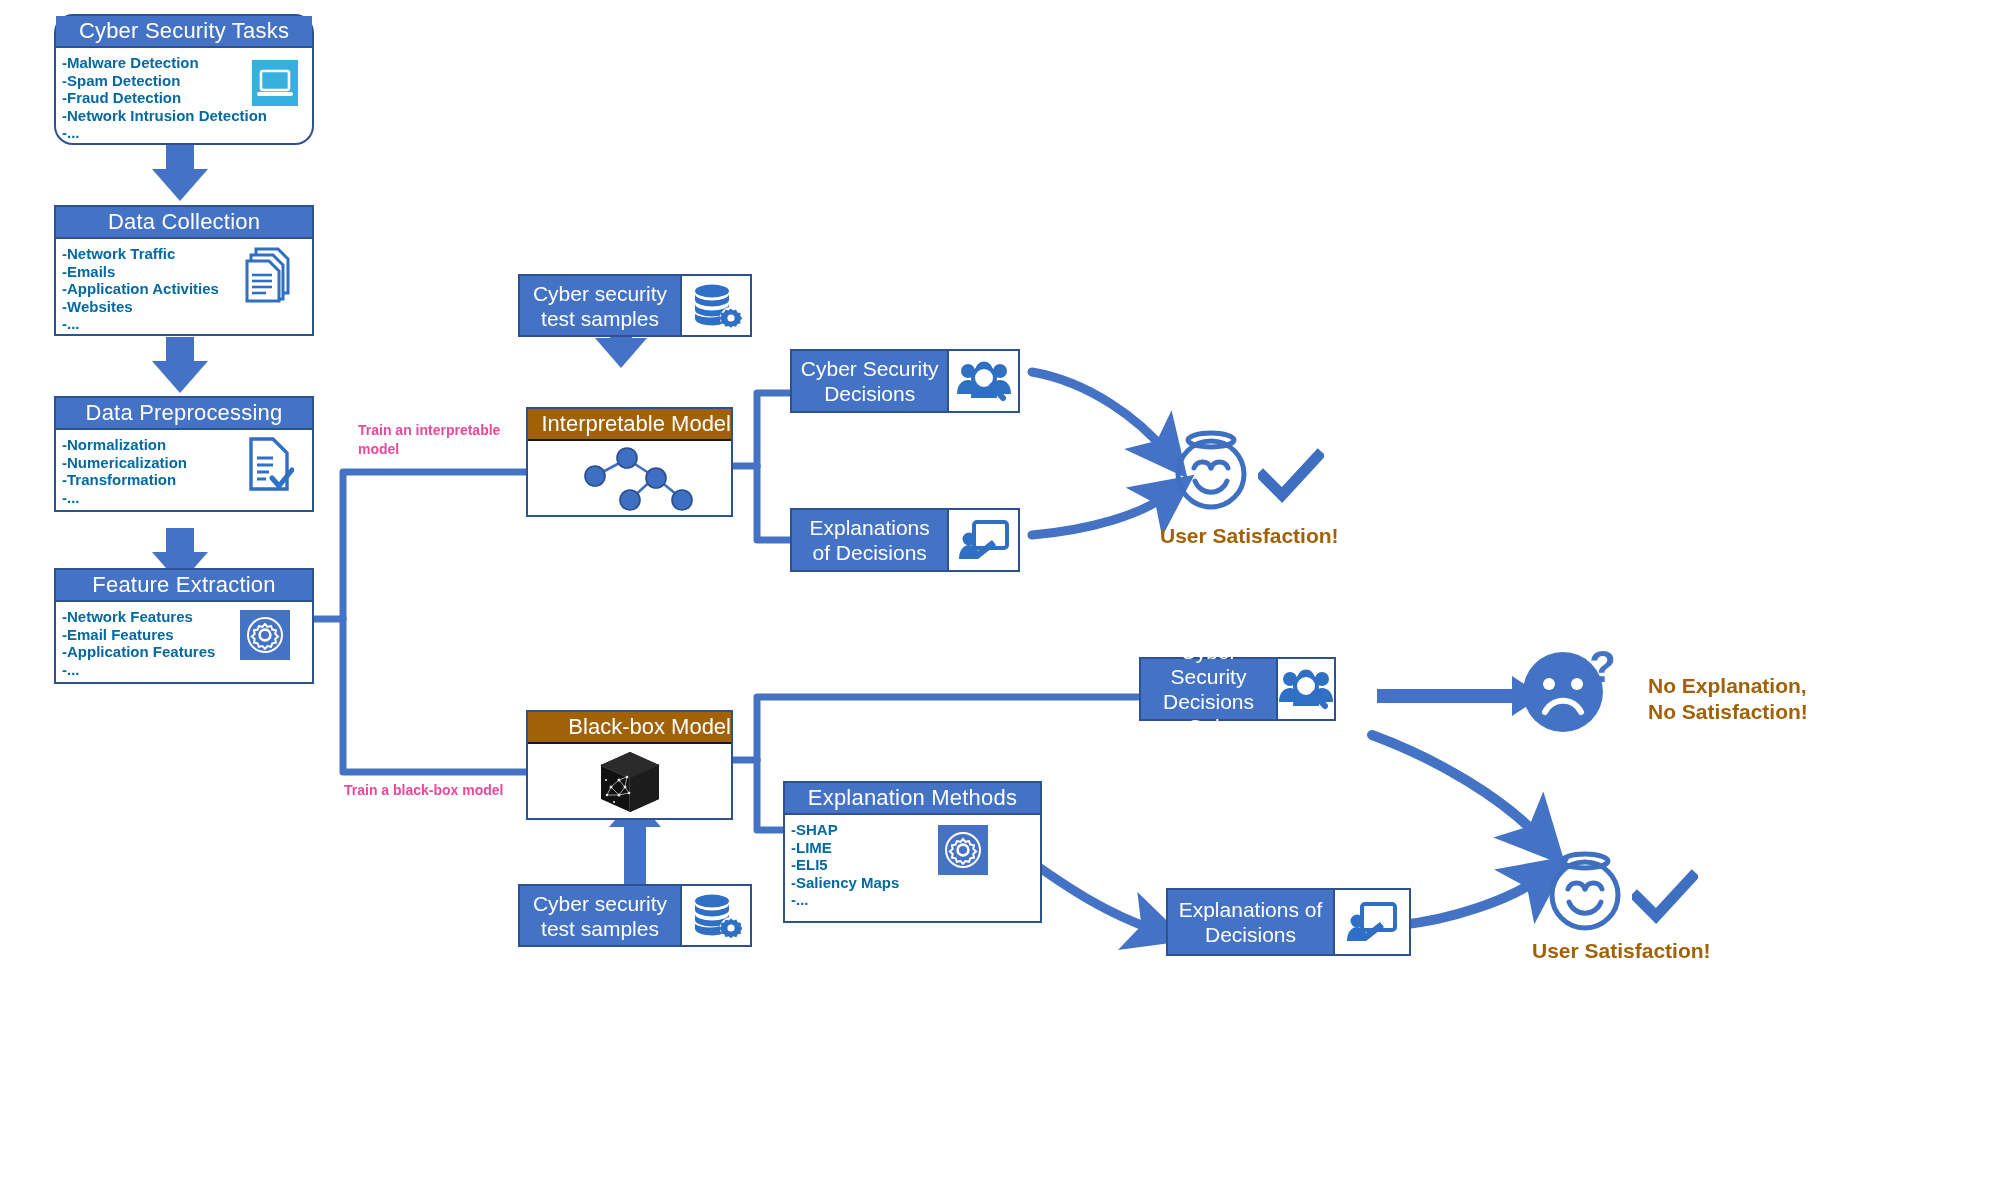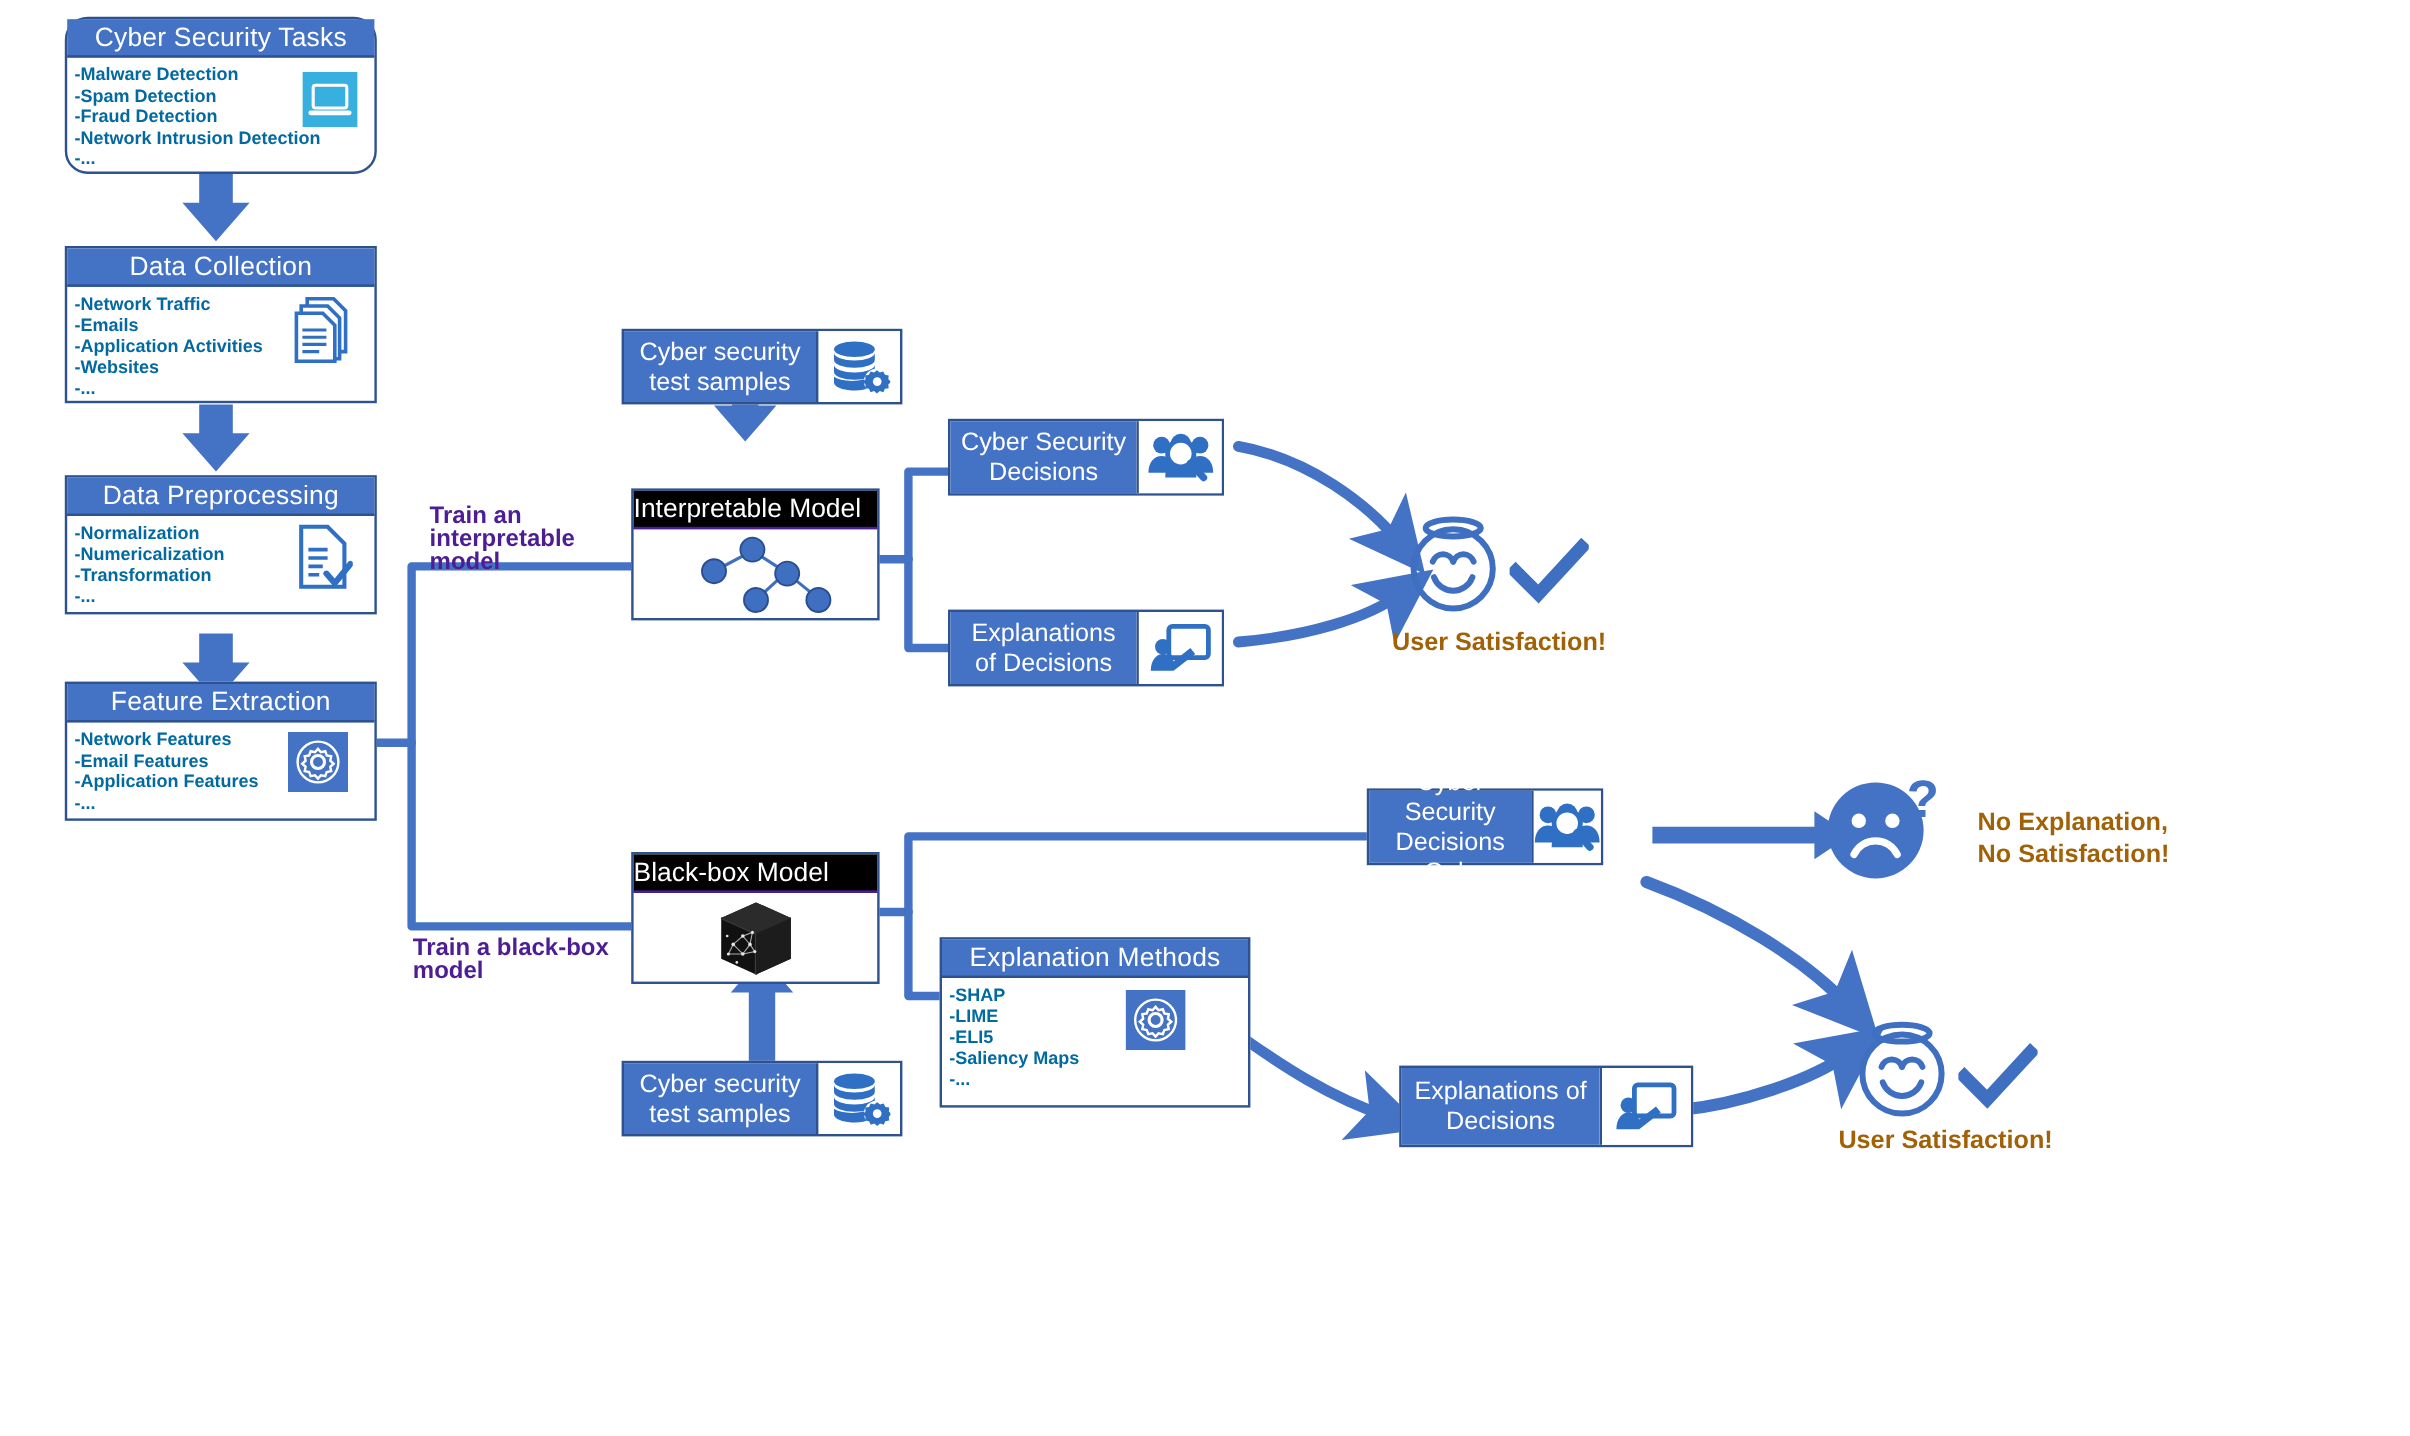--- a/index.html
+++ b/index.html
@@ -20,26 +20,26 @@
 
   
   .split{position:absolute;border:2px solid #2E528F;box-sizing:border-box;display:flex;background:#ffffff;}
   .split .lbl{background:#4472C4;color:#fff;display:flex;align-items:center;justify-content:center;
               text-align:center;font-size:21px;line-height:25px;box-sizing:border-box;padding:2px 6px;}
   .split .icoBox{background:#ffffff;display:flex;align-items:center;justify-content:center;
               border-left:2px solid #2E528F;box-sizing:border-box;}
 
   
   .mbox{position:absolute;border:2px solid #2E528F;background:#fff;box-sizing:border-box;}
-  .mbox .hdr{background:#000000;color:#fff;text-align:left;font-size:22px;line-height:30px;
-             height:30px;border-bottom:2px solid #4c1d95;}
+  .mbox .hdr{background:#a16207;color:#fff;text-align:right;font-size:22px;line-height:30px;
+             height:30px;border-bottom:2px solid #0f172a;}
   .mbox .graphic{display:flex;align-items:center;justify-content:center;}
 
   
-  .ftext{position:absolute;font-size:20px;font-weight:bold;color:#4c1d95;line-height:19px;white-space:pre-line;}
+  .ftext{position:absolute;font-size:14px;font-weight:bold;color:#ec4899;line-height:19px;white-space:pre-line;}
   .bigtext{position:absolute;font-size:21px;font-weight:bold;color:#a16207;line-height:26px;white-space:pre-line;}
 
   svg.ov{position:absolute;left:0;top:0;width:2008px;height:1197px;pointer-events:none;}
   svg.inl{display:block;}
 </style>
 </head>
 <body>
 
 <div id="stage">
 

